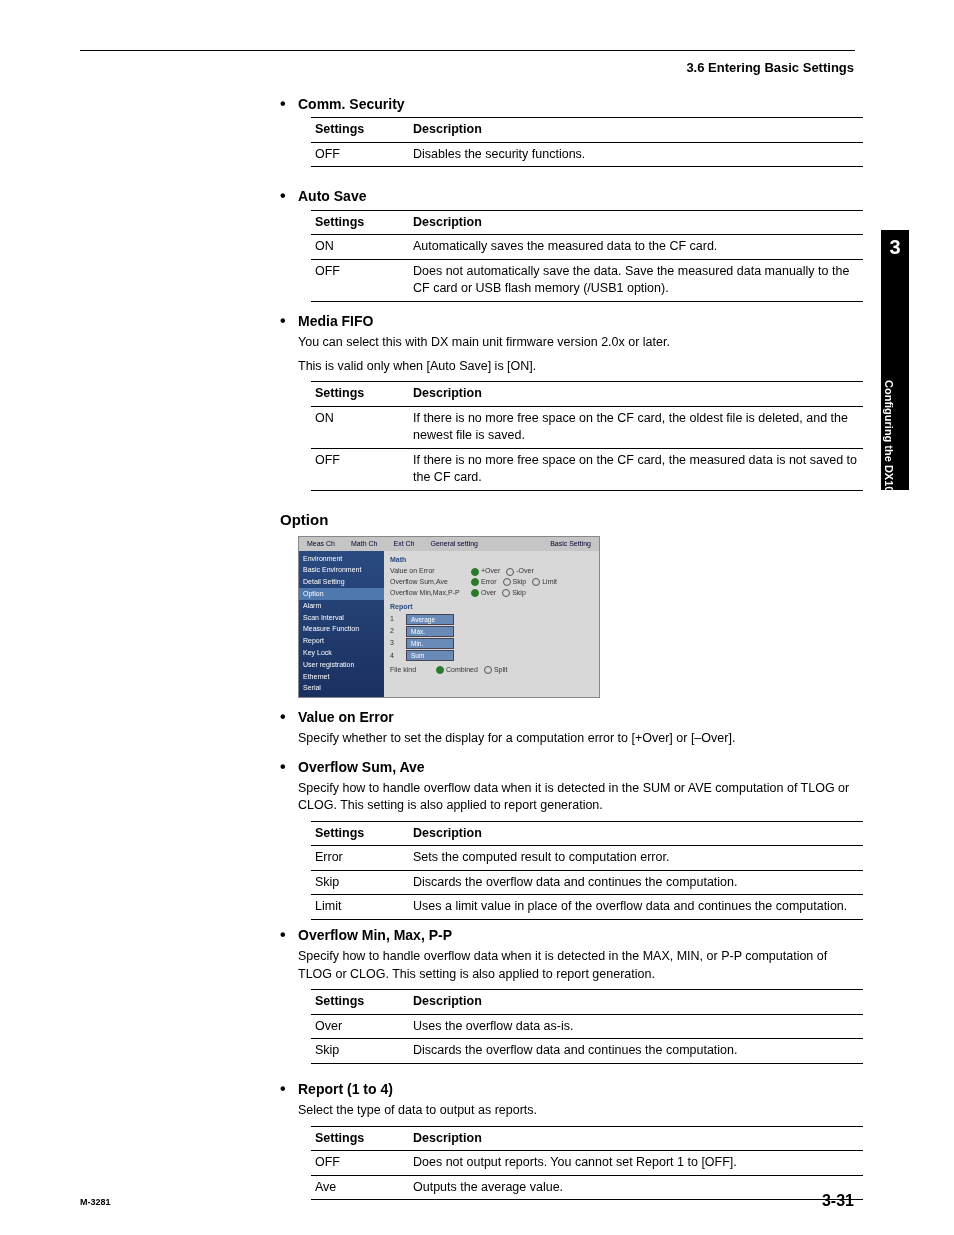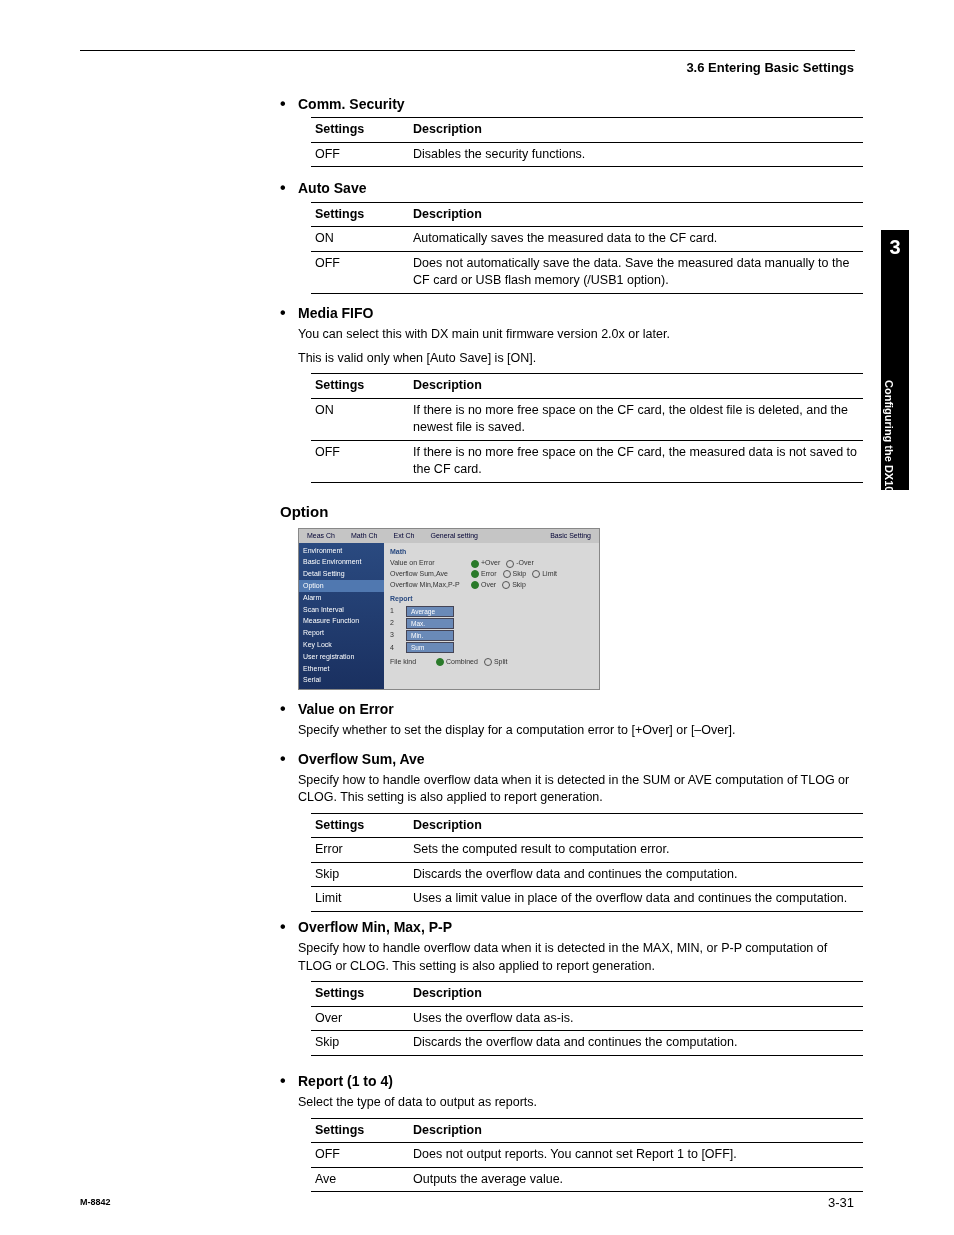--- a/index.html
+++ b/index.html
@@ -109,22 +109,22 @@
     position: absolute;
     bottom: 28px;
     left: 80px;
     font-size: 9px;
     font-weight: bold;
   }
   .footer-right {
     position: absolute;
     bottom: 25px;
     right: 100px;
-    font-size: 13px;
-    font-weight: normal;
+    font-size: 16px;
+    font-weight: bold;
   }
   
   .shot {
     margin: 4px 0 8px 18px;
     width: 300px;
     height: 160px;
     border: 1px solid #888;
     background: #d8d8d8;
     font-size: 7px;
     position: relative;
@@ -184,21 +184,21 @@
       </tr>
         </thead>
       <tbody>
         <tr>
             <td>OFF</td>
             <td>Disables the security functions.</td>
           </tr>
       </tbody>
     </table>
 
-    <div class="bullet-h" style="margin-top:10px">Auto Save</div>
+    <div class="bullet-h" style="margin-top:18px">Auto Save</div>
     <table class="desc">
       <thead>
           <tr>
         <th class="col-s">Settings</th>
         <th>Description</th>
       </tr>
         </thead>
       <tbody>
         <tr>
             <td>ON</td>
@@ -368,15 +368,15 @@
         <tr>
             <td>Ave</td>
             <td>Outputs the average value.</td>
           </tr>
 
       </tbody>
     </table>
 
   </div>
 
-  <div class="footer-left">M-8842</div>
+  <div class="footer-left">M-3281</div>
   <div class="footer-right">3-31</div>
 </div>
 
 </body></html>

